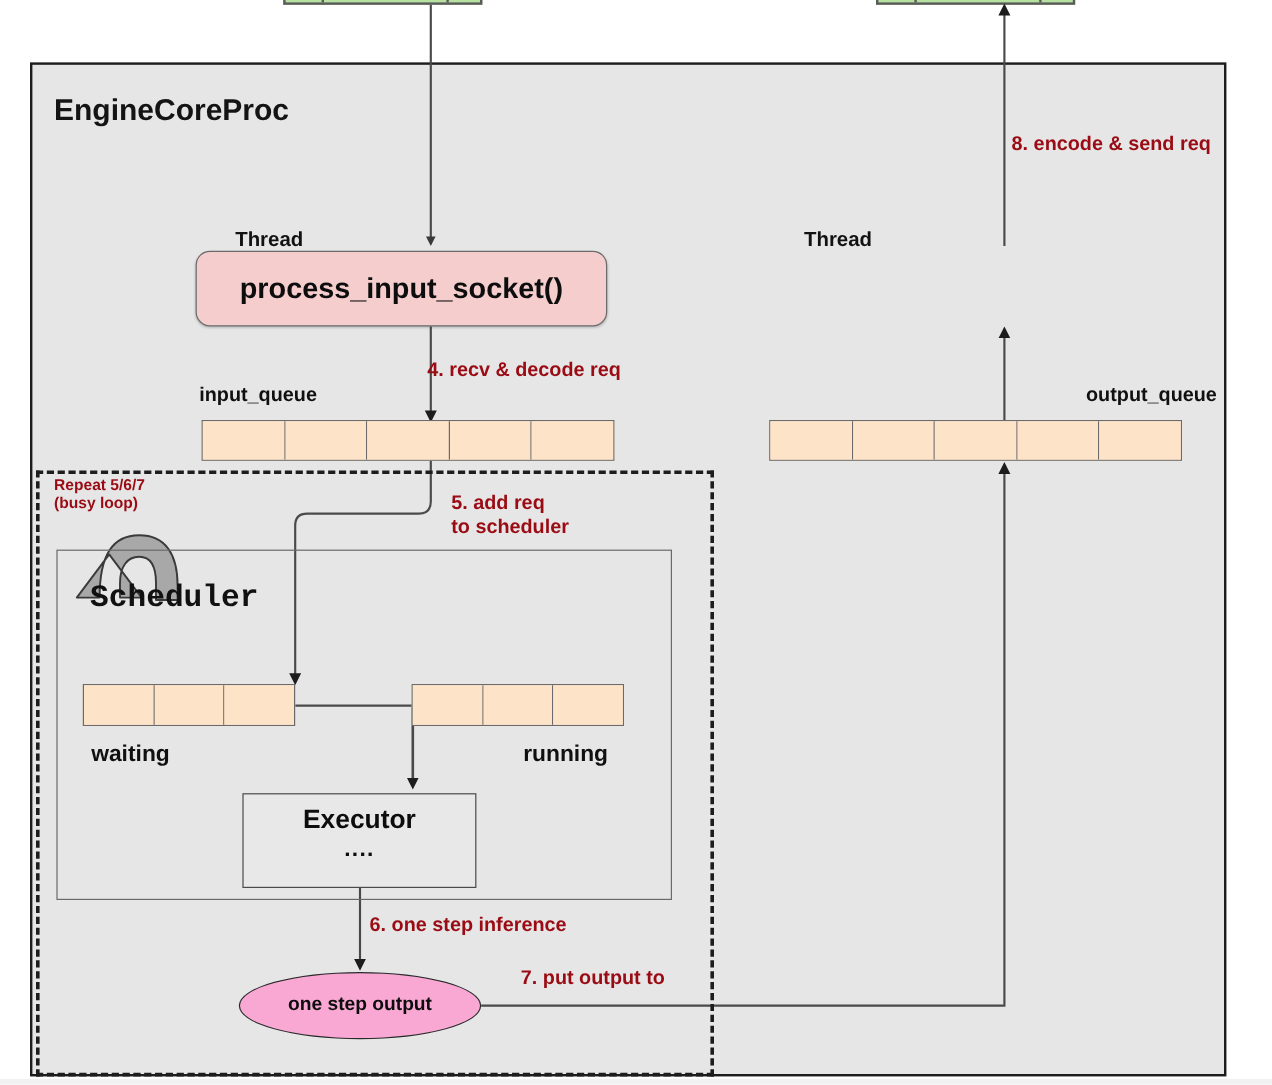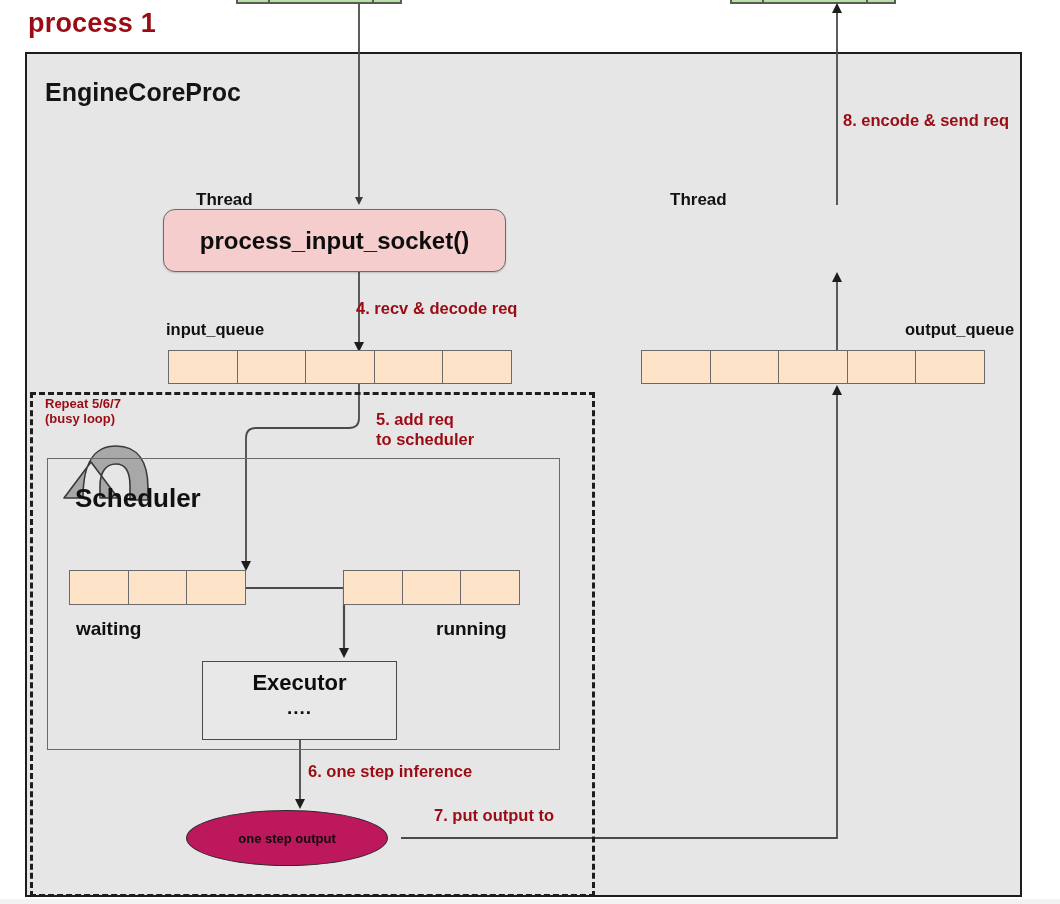--- a/index.html
+++ b/index.html
@@ -57,42 +57,42 @@
   }
   .queue .cell:last-child{border-right:none;}
   .queue-label{font-size:16.5px;font-weight:bold;color:#101010;}
 
   
   .scheduler-box{
     left:47px;top:458px;width:513px;height:292px;
     background:transparent;border:1.6px solid #6a6a6a;
   }
   .scheduler-title{
-    left:75px;top:483px;font-size:26px;font-weight:bold;color:#111;
+    left:75px;top:483px;font-size:26px;font-weight:bold;color:#111;font-family:Liberation Mono, monospace;
   }
   .repeat-label{
     left:45px;top:396px;color:#9a0b14;font-weight:bold;font-size:13px;line-height:15px;
   }
 
   
   .executor-box{
     left:202px;top:661px;width:195px;height:79px;
     background:#e8e8e8;border:1.6px solid #4a4a4a;
     display:flex;flex-direction:column;align-items:center;justify-content:flex-start;
     padding-top:8px;
   }
   .executor-title{font-size:22px;font-weight:bold;color:#0d0d0d;}
   .executor-dots{font-size:19px;font-weight:bold;color:#0d0d0d;margin-top:1px;letter-spacing:1px;}
 
   
   .ellipse{
-    left:186px;top:810px;width:202px;height:56px;
-    background:#be185d;border:1.6px solid #2a2a2a;border-radius:50%;
+    left:199px;top:810px;width:202px;height:56px;
+    background:#f9a8d4;border:1.6px solid #2a2a2a;border-radius:50%;
     display:flex;align-items:center;justify-content:center;
-    font-size:13px;font-weight:bold;color:#0d0d0d;
+    font-size:16px;font-weight:bold;color:#0d0d0d;
   }
 
   
   .ann{color:#9a0b14;font-weight:bold;font-size:16.5px;line-height:20px;}
 
   
   #wires{position:absolute;left:0;top:0;width:1060px;height:904px;pointer-events:none;}
 
   
   .bottom-strip{left:0;top:899px;width:1060px;height:5px;background:#f2f2f2;}
@@ -105,21 +105,20 @@
   <div class="abs green-box" style="left:236px;top:-18px;width:166px;height:22px;">
     <div class="green-seg" style="left:30px;"></div>
     <div class="green-seg" style="left:134px;"></div>
   </div>
 
   <div class="abs green-box" style="left:730px;top:-18px;width:166px;height:22px;">
     <div class="green-seg" style="left:30px;"></div>
     <div class="green-seg" style="left:134px;"></div>
   </div>
 
-  <div class="abs process-label">process 1</div>
 
   <div class="abs proc-box"></div>
   <div class="abs proc-title">EngineCoreProc</div>
 
   <svg id="wires" viewBox="0 0 1060 904" xmlns="http://www.w3.org/2000/svg">
     <defs>
       <marker id="ah" markerWidth="10" markerHeight="10" refX="6" refY="4" orient="auto" markerUnits="userSpaceOnUse">
         <path d="M0,0 L8,4 L0,8 z" fill="#3a3a3a"></path>
       </marker>
       <marker id="ahb" markerWidth="12" markerHeight="12" refX="7" refY="5" orient="auto" markerUnits="userSpaceOnUse">

